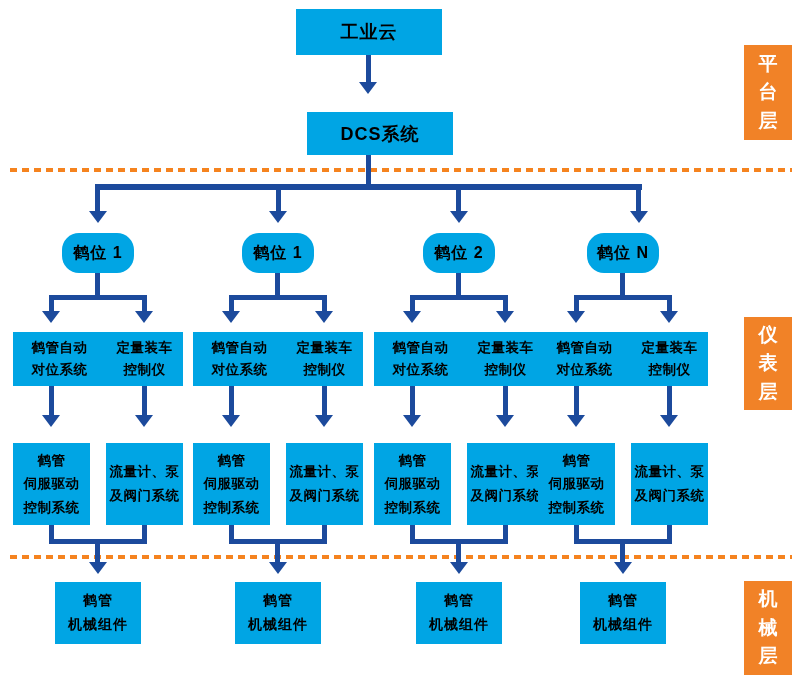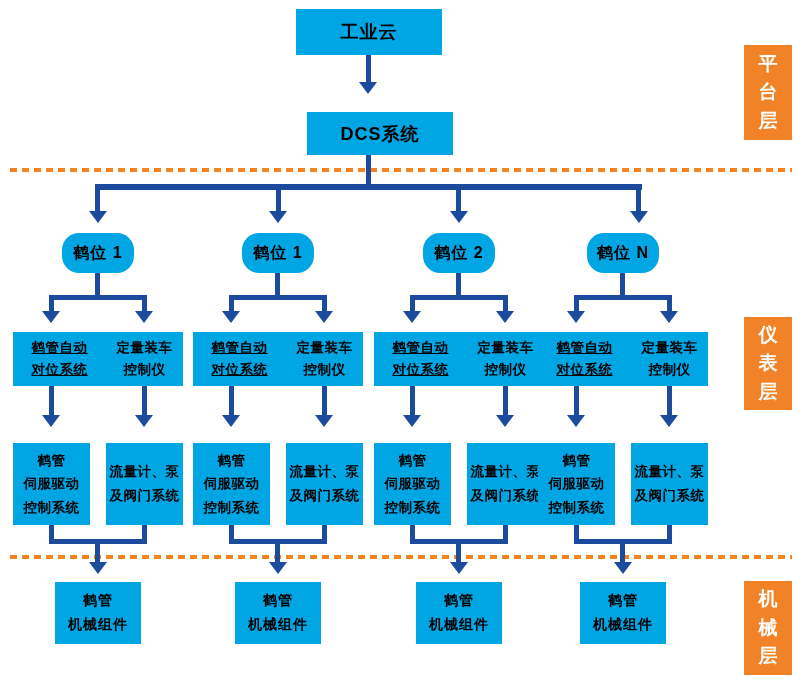--- a/index.html
+++ b/index.html
@@ -38,21 +38,21 @@
   .ta-head{top:211px;}
   
   .col{position:absolute;top:233px;width:170px;height:411px;}
   .n-title{left:49px;top:0;width:72px;height:40px;font-size:16px;border-radius:17px;}
   .c-stem1{left:82px;top:40px;width:5px;height:27px;}
   .c-hbar{left:36px;top:62px;width:98px;height:5px;}
   .c-stemL{left:36px;top:67px;width:5px;height:13px;}
   .c-stemR{left:129px;top:67px;width:5px;height:13px;}
   .c-headL{left:29px;top:78px;}
   .c-headR{left:122px;top:78px;}
-  .n-sub1L{left:0;top:99px;width:93px;height:54px;font-size:13.5px;line-height:1.6;letter-spacing:.5px;text-decoration:underline;}
+  .n-sub1L{left:0;top:99px;width:93px;height:54px;font-size:13.5px;line-height:1.6;letter-spacing:.5px;}
   .n-sub1R{left:93px;top:99px;width:77px;height:54px;font-size:13.5px;line-height:1.6;letter-spacing:.5px;}
   .m-stemL{left:36px;top:153px;width:5px;height:30px;}
   .m-stemR{left:129px;top:153px;width:5px;height:30px;}
   .m-headL{left:29px;top:182px;}
   .m-headR{left:122px;top:182px;}
   .n-sub2L{left:0;top:210px;width:77px;height:82px;font-size:13.5px;line-height:1.75;letter-spacing:.5px;}
   .n-sub2R{left:93px;top:210px;width:77px;height:82px;font-size:13.5px;line-height:1.75;letter-spacing:.5px;}
   .g-stemL{left:36px;top:292px;width:5px;height:19px;}
   .g-stemR{left:129px;top:292px;width:5px;height:19px;}
   .g-hbar{left:36px;top:306px;width:98px;height:5px;}

